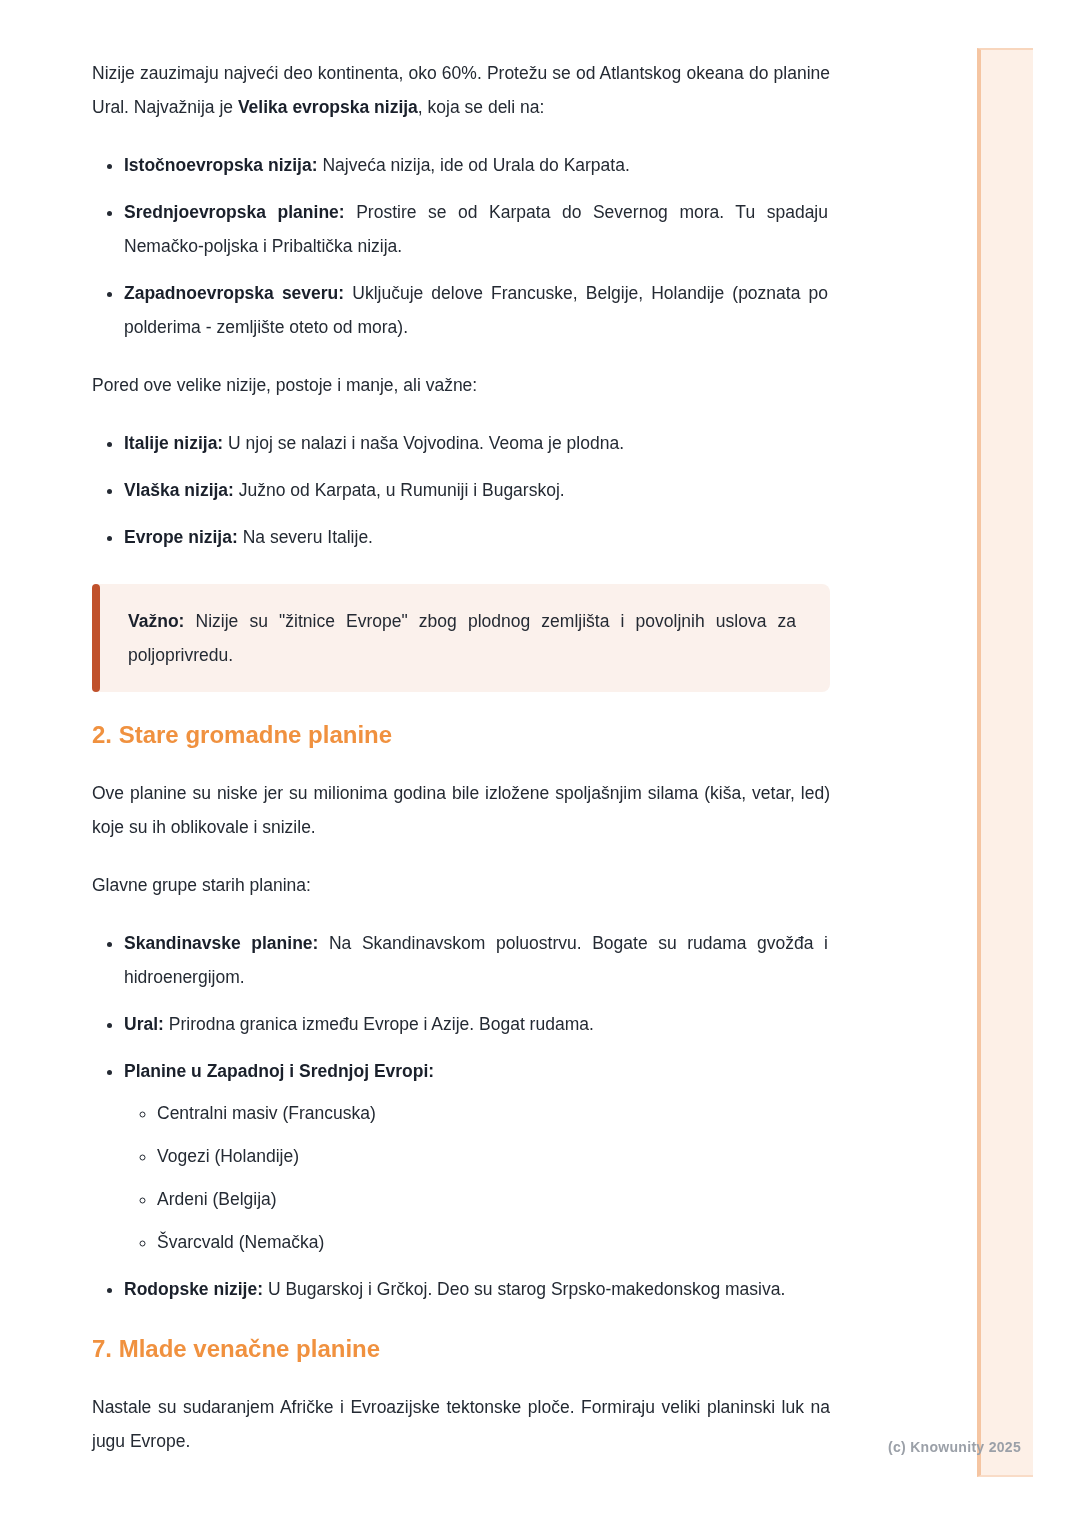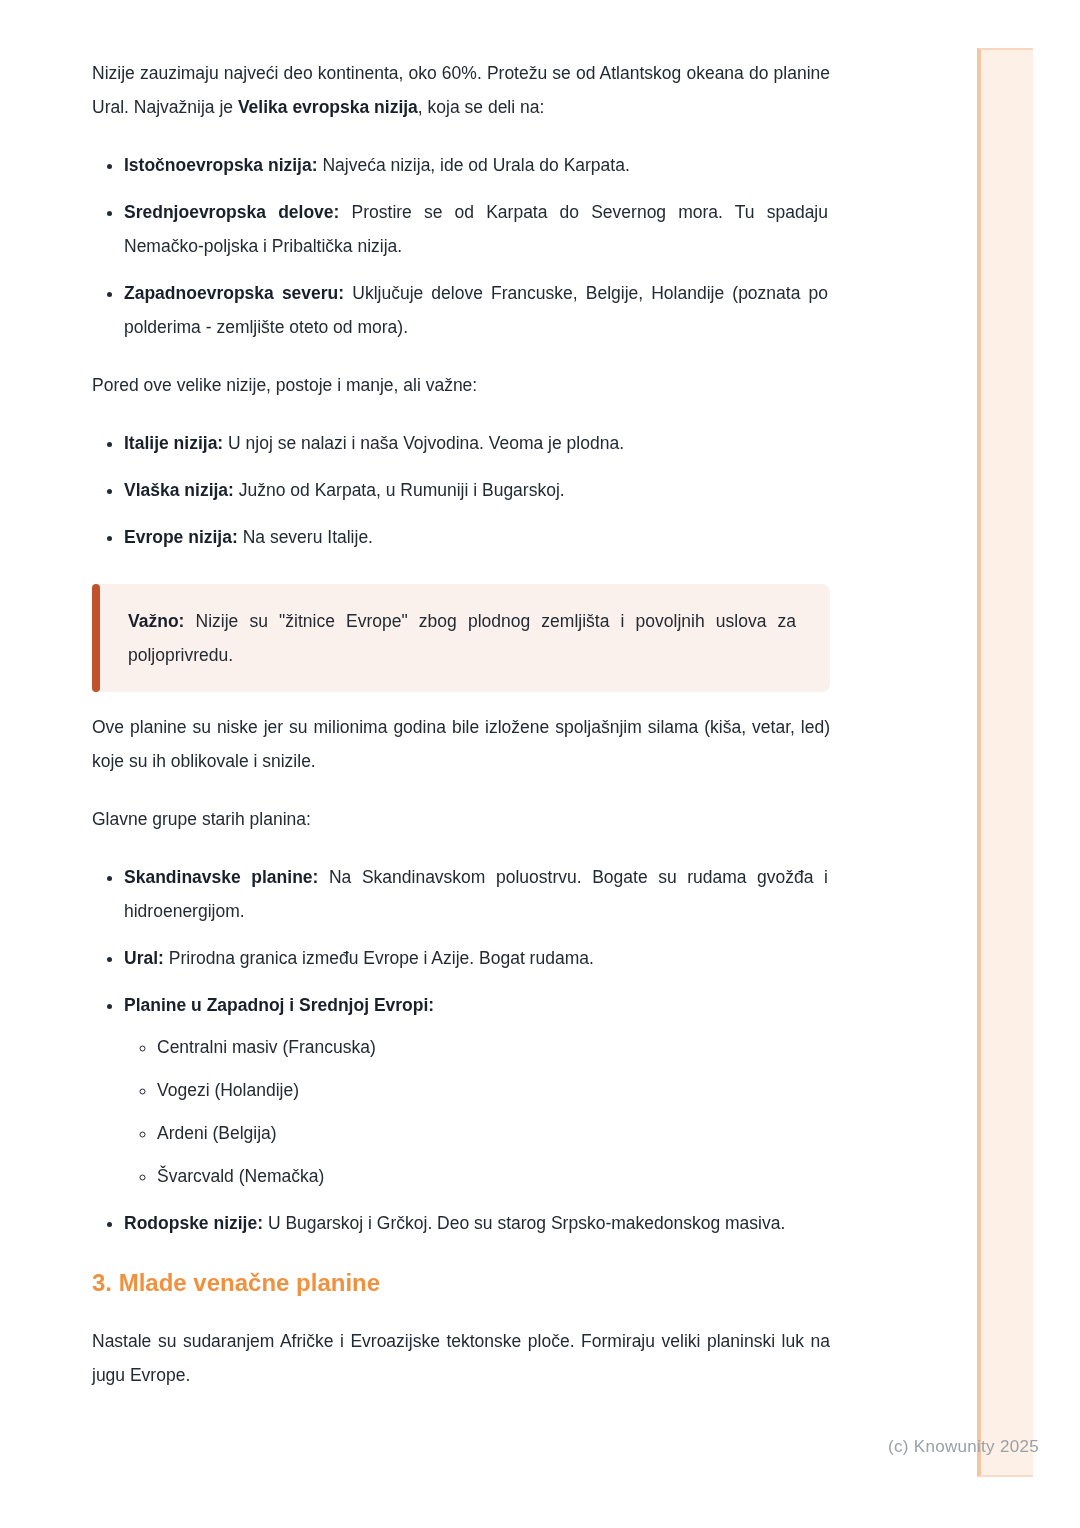--- a/index.html
+++ b/index.html
@@ -96,78 +96,80 @@
     line-height: 30px;
     font-weight: 700;
     color: #f0913f;
     margin: 28px 0 26px 0;
   }
 
   .watermark {
     position: absolute;
     left: 888px;
     top: 1438px;
-    font-size: 17px;
+    font-size: 14px;
     line-height: 18px;
     color: #9ba0a8;
     letter-spacing: 0.3px;
     white-space: nowrap;
     z-index: 2;
+    font-weight: bold;
   }
 </style>
 </head>
 <body>
 
 <div class="page">
 
   <div class="side-stripe"></div>
 
   <div class="content">
 
     <p class="para"><span>Nizije zauzimaju najveći deo kontinenta, oko 60%. Protežu se od Atlantskog okeana do planine Ural. Najvažnija je </span><strong>Velika evropska nizija</strong><span>, koja se deli na:</span></p>
 
     <ul class="lvl1">
       <li><strong>Istočnoevropska nizija:</strong><span> Najveća nizija, ide od Urala do Karpata.</span></li>
-      <li><strong>Srednjoevropska delove:</strong><span> Prostire se od Karpata do Severnog mora. Tu spadaju Nemačko-poljska i Pribaltička nizija.</span></li>
+      <li><strong>Srednjoevropska planine:</strong><span> Prostire se od Karpata do Severnog mora. Tu spadaju Nemačko-poljska i Pribaltička nizija.</span></li>
       <li><strong>Zapadnoevropska severu:</strong><span> Uključuje delove Francuske, Belgije, Holandije (poznata po polderima - zemljište oteto od mora).</span></li>
     </ul>
 
     <p class="para">Pored ove velike nizije, postoje i manje, ali važne:</p>
 
     <ul class="lvl1">
       <li><strong>Italije nizija:</strong><span> U njoj se nalazi i naša Vojvodina. Veoma je plodna.</span></li>
       <li><strong>Vlaška nizija:</strong><span> Južno od Karpata, u Rumuniji i Bugarskoj.</span></li>
       <li><strong>Evrope nizija:</strong><span> Na severu Italije.</span></li>
     </ul>
 
     <div class="callout">
       <div class="callout-bar"></div>
       <p><strong>Važno:</strong><span> Nizije su "žitnice Evrope" zbog plodnog zemljišta i povoljnih uslova za poljoprivredu.</span></p>
     </div>
 
+    <h2 class="section-heading">2. Stare gromadne planine</h2>
 
     <p class="para">Ove planine su niske jer su milionima godina bile izložene spoljašnjim silama (kiša, vetar, led) koje su ih oblikovale i snizile.</p>
 
     <p class="para">Glavne grupe starih planina:</p>
 
     <ul class="lvl1">
       <li><strong>Skandinavske planine:</strong><span> Na Skandinavskom poluostrvu. Bogate su rudama gvožđa i hidroenergijom.</span></li>
       <li><strong>Ural:</strong><span> Prirodna granica između Evrope i Azije. Bogat rudama.</span></li>
       <li><strong>Planine u Zapadnoj i Srednjoj Evropi:</strong>
         <ul class="lvl2">
           <li>Centralni masiv (Francuska)</li>
           <li>Vogezi (Holandije)</li>
           <li>Ardeni (Belgija)</li>
           <li>Švarcvald (Nemačka)</li>
         </ul>
       </li>
       <li><strong>Rodopske nizije:</strong><span> U Bugarskoj i Grčkoj. Deo su starog Srpsko-makedonskog masiva.</span></li>
     </ul>
 
-    <h2 class="section-heading">3. Mlade venačne planine</h2>
+    <h2 class="section-heading">7. Mlade venačne planine</h2>
 
     <p class="para">Nastale su sudaranjem Afričke i Evroazijske tektonske ploče. Formiraju veliki planinski luk na jugu Evrope.</p>
 
   </div>
 
   <div class="watermark">(c) Knowunity 2025</div>
 
 </div>
 
 </body></html>

